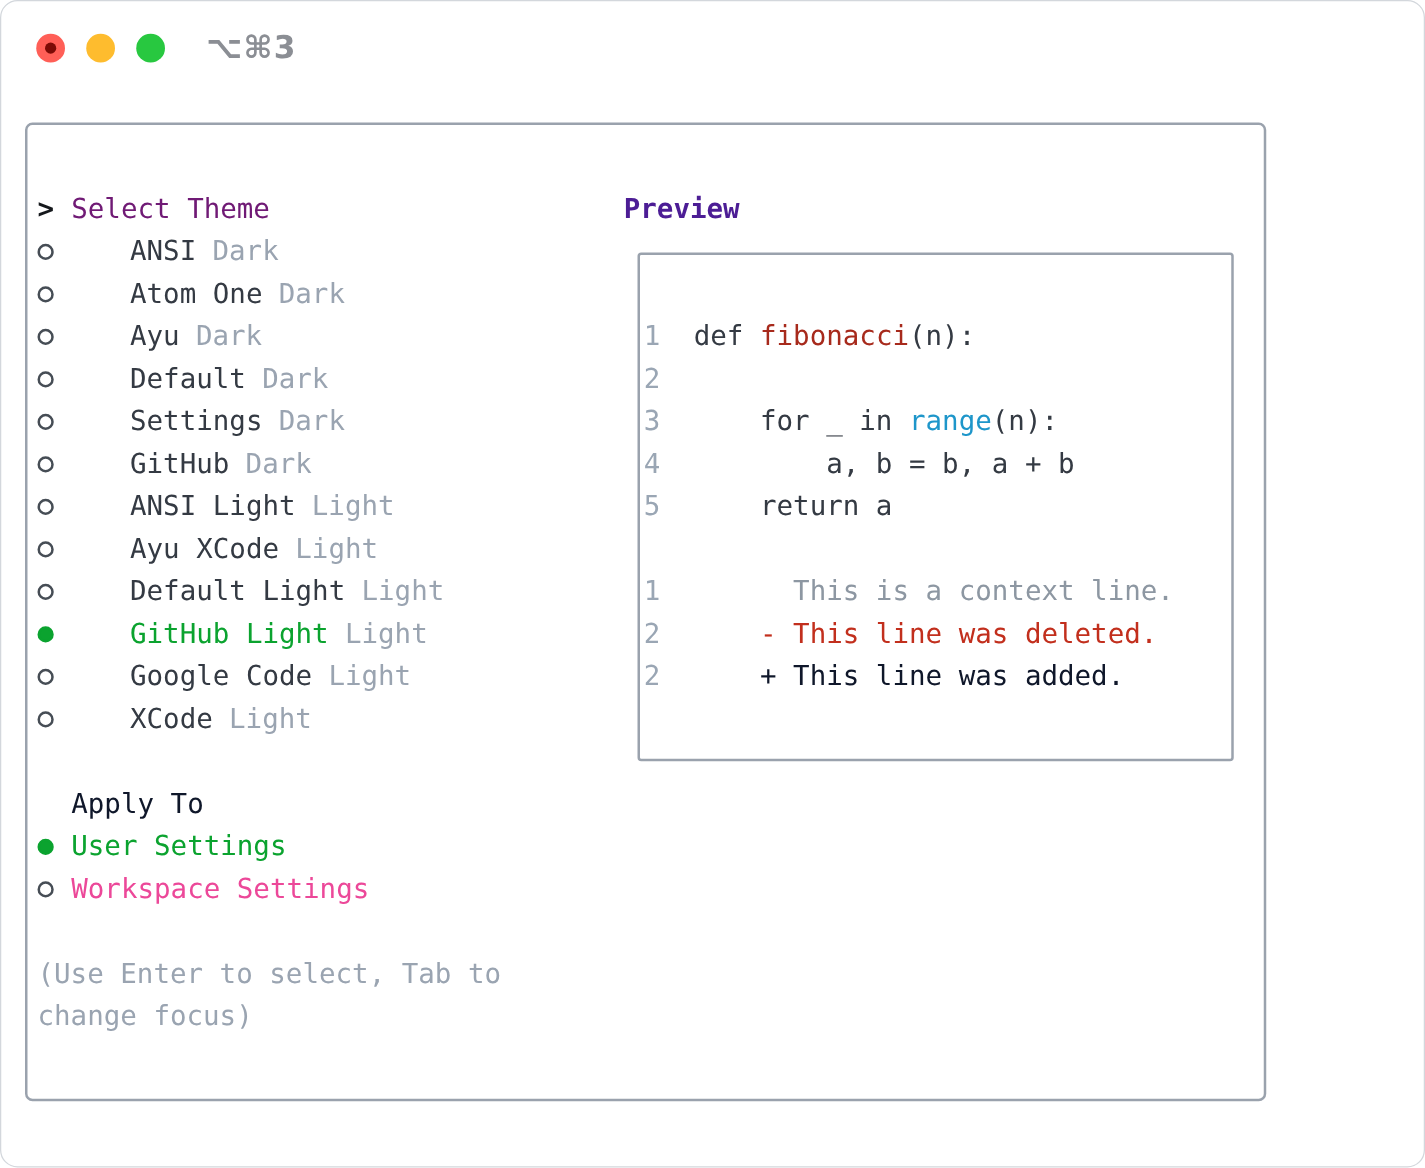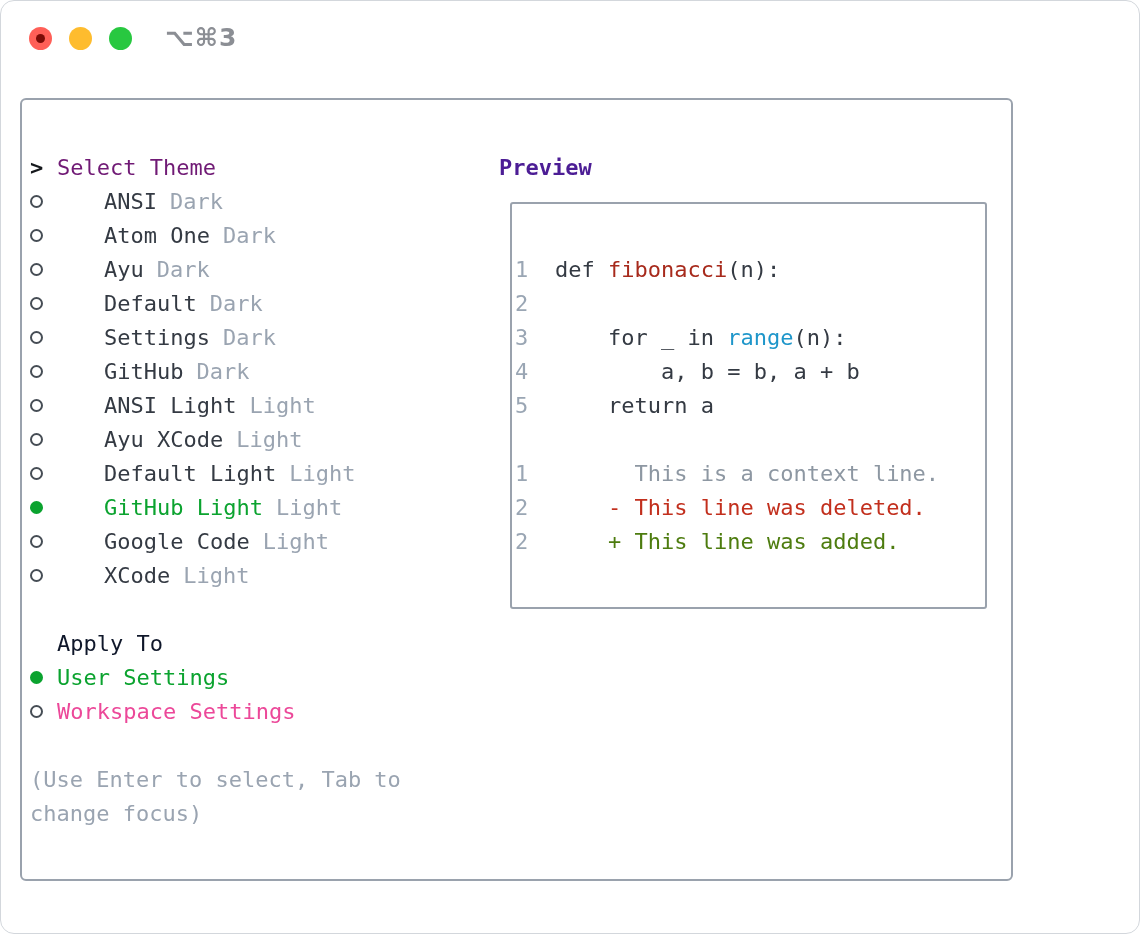--- a/index.html
+++ b/index.html
@@ -65,21 +65,21 @@
   .code { position:absolute; left:514px; top:251px; font-size:22px; }
   .crow { height:34px; display:flex; align-items:center; white-space:pre; }
   .gutter { width:40px; flex:none; color:#9aa6b4; }
   .ctext { white-space:pre; }
   .tk-code    { color:#343a43; }
   .tk-func    { color:#a72a1c; }
   .tk-num     { color:#107e84; }
   .tk-builtin { color:#1e96ca; }
   .tk-context { color:#8d97a2; }
   .tk-deleted { color:#c22f1d; }
-  .tk-added   { color:#4d7c0f; }
+  .tk-added   { color:#0f172a; }
 </style>
 </head>
 <body>
 
 <div class="window">
 
   <div class="titlebar">
     <div class="light red">
       <span class="inner-dot"></span>
     </div>

